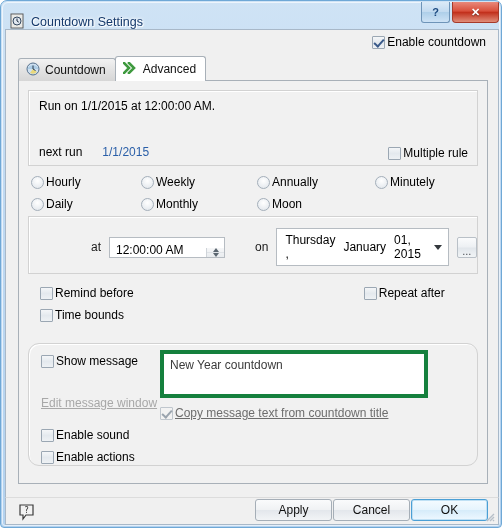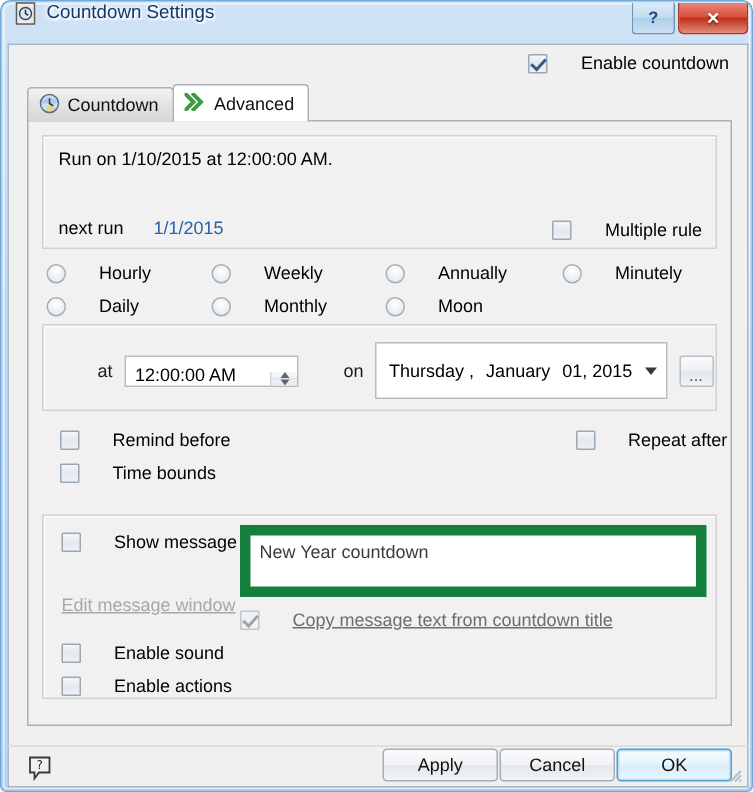--- a/index.html
+++ b/index.html
@@ -33,21 +33,21 @@
     pointer-events: none;
   }
 
   
   .titlebar {
     position: absolute;
     left: 0; top: 0;
     width: 502px;
     height: 28px;
     display: flex;
-    align-items: flex-start;
+    align-items: flex-end;
   }
   .title-icon {
     width: 16px; height: 16px;
     margin-left: 8px;
     margin-right: 6px;
     flex: 0 0 auto;
     position: relative;
   }
   .title-text {
     font-size: 12.5px;
@@ -148,21 +148,21 @@
     position: absolute;
     left: 3px; top: 3px;
     width: 5px; height: 5px;
     border-radius: 50%;
     background: #2a6099;
   }
 
   .opt {
     display: flex;
     align-items: center;
-    gap: 22px;
+    gap: 2px;
     font-size: 12px;
     white-space: nowrap;
   }
   .opt .lbl { line-height: 14px; }
   .lbl.dim { color: #6d6d6d; text-decoration: underline; }
 
   
   .tabstrip {
     position: absolute;
     left: 12px;
@@ -211,21 +211,21 @@
   .group {
     position: absolute;
     box-sizing: border-box;
     background: #f1f1f1;
     border: 1px solid #d2d2d2;
     box-shadow: inset 1px 1px 0 #ffffff;
   }
 
   .g-summary { left: 9px; top: 9px; width: 450px; height: 76px; }
   .g-datetime { left: 9px; top: 135px; width: 450px; height: 58px; }
-  .g-message { left: 9px; top: 262px; width: 450px; height: 123px; }
+  .g-message { left: 9px; top: 262px; width: 450px; height: 123px; border-radius: 11px; }
 
   .summary-text {
     position: absolute;
     left: 10px; top: 8px;
     font-size: 12px;
   }
   .nextrun {
     position: absolute;
     left: 10px;
     bottom: 6px;
@@ -251,21 +251,21 @@
     row-gap: 8px;
   }
 
   
   .dtrow {
     position: absolute;
     left: 0; right: 0;
     top: 11px;
     display: flex;
     align-items: center;
-    padding-left: 36px;
+    padding-left: 62px;
     font-size: 12px;
   }
   .at-label, .on-label { color: #1a1a1a; }
   .spin-wrap {
     display: flex;
     align-items: flex-end;
     margin-left: 8px;
     border: 1px solid #b6bcc2;
     background: #ffffff;
     height: 21px;
@@ -362,25 +362,25 @@
     left: 12px;
     top: 52px;
     font-size: 12px;
     color: #a8a8a8;
     text-decoration: underline;
   }
   .msg-box {
     position: absolute;
     left: 131px;
     top: 6px;
-    width: 311px;
+    width: 268px;
     height: 48px;
     box-sizing: border-box;
     background: #ffffff;
-    border: 7px solid #15803d;
+    border: 4px solid #15803d;
     padding: 4px 6px;
     font-size: 12px;
     color: #3b3b3b;
   }
   .copy-row { position: absolute; left: 131px; top: 62px; }
   .sound-row { position: absolute; left: 12px; top: 84px; }
   .actions-row { position: absolute; left: 12px; top: 106px; }
 
   
   .footer {
@@ -485,21 +485,21 @@
             <path d="M6 1 L11 6 L6 11" stroke="#3f9a3f" stroke-width="2.6" fill="none" stroke-linecap="square"></path>
           </svg>
         </span>
         <span>Advanced</span>
       </div>
     </div>
 
     <div class="tabpage">
 
       <div class="group g-summary">
-        <div class="summary-text">Run on 1/10/2015 at 12:00:00 AM.</div>
+        <div class="summary-text">Run on 1/1/2015 at 12:00:00 AM.</div>
         <div class="nextrun">
           <span>next run</span>
           <span class="val">1/1/2015</span>
         </div>
         <div class="multiple-rule opt">
           <span class="cb"></span>
           <span class="lbl">Multiple rule</span>
         </div>
       </div>
 

